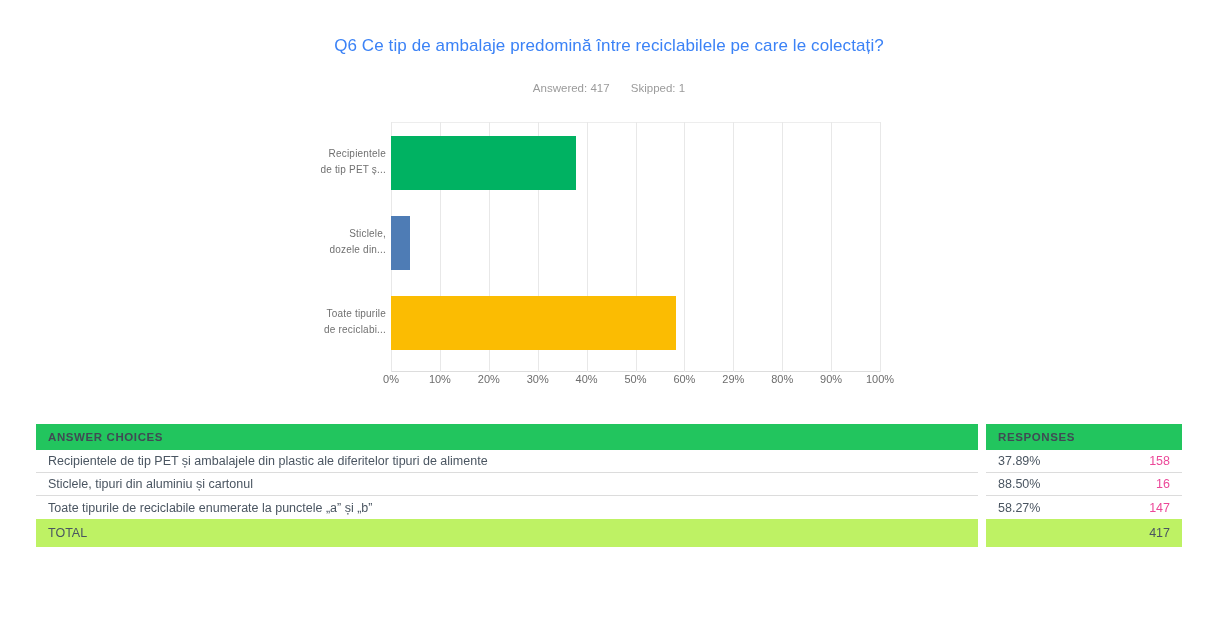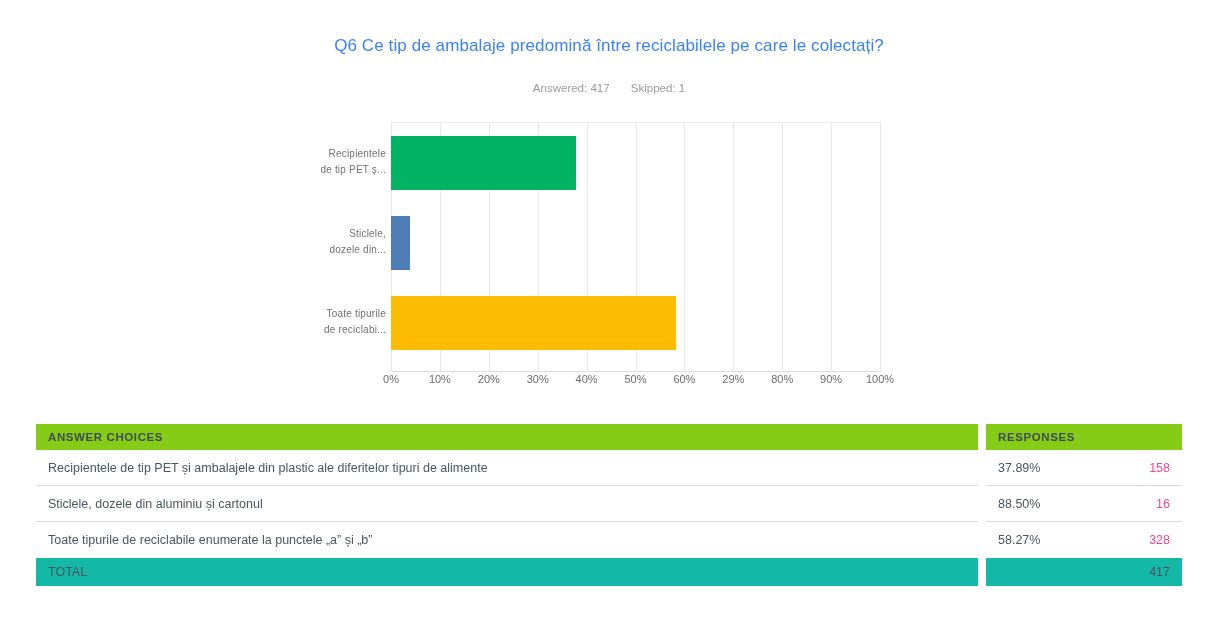--- a/index.html
+++ b/index.html
@@ -114,43 +114,43 @@
     top: 424px;
     width: 1146px;
     display: flex;
     gap: 8px;
     font-size: 12.5px;
   }
   .col-choices { width: 942px; }
   .col-responses { width: 196px; }
 
   .t-head {
-    background: #84cc16;
+    background: #22c55e;
     height: 26px;
     display: flex;
     align-items: center;
     padding: 0 12px;
     box-sizing: border-box;
     font-size: 11.5px;
     font-weight: bold;
     color: #404a54;
     letter-spacing: 0.6px;
   }
   .t-row {
-    height: 36px;
+    height: 23px;
     display: flex;
     align-items: center;
     padding: 0 12px;
     box-sizing: border-box;
     border-bottom: 1px solid #dcdcdc;
     color: #4a5561;
   }
   .t-row.last { border-bottom: none; }
   .t-total {
-    background: #14b8a6;
+    background: #bef264;
     height: 28px;
     display: flex;
     align-items: center;
     padding: 0 12px;
     box-sizing: border-box;
     color: #4a5561;
   }
   .resp-row {
     justify-content: space-between;
   }
@@ -225,21 +225,21 @@
 
 <div class="table-wrap">
 
   <div class="col-choices">
     <div class="t-head">ANSWER CHOICES</div>
     <div id="choice-rows">
         <div class="t-row">
           <span>Recipientele de tip PET și ambalajele din plastic ale diferitelor tipuri de alimente</span>
         </div>
         <div class="t-row">
-          <span>Sticlele, dozele din aluminiu și cartonul</span>
+          <span>Sticlele, tipuri din aluminiu și cartonul</span>
         </div>
         <div class="t-row last">
           <span>Toate tipurile de reciclabile enumerate la punctele „a” și „b”</span>
         </div>
       </div>
     <div class="t-total">
       <span>TOTAL</span>
     </div>
   </div>
 
@@ -249,21 +249,21 @@
         <div class="t-row resp-row">
           <span class="resp-pct">37.89%</span>
           <span class="resp-count">158</span>
         </div>
         <div class="t-row resp-row">
           <span class="resp-pct">88.50%</span>
           <span class="resp-count">16</span>
         </div>
         <div class="t-row resp-row last">
           <span class="resp-pct">58.27%</span>
-          <span class="resp-count">328</span>
+          <span class="resp-count">147</span>
         </div>
       </div>
     <div class="t-total">
       <span class="total-count">417</span>
     </div>
   </div>
 
 </div>
 
 </body></html>

